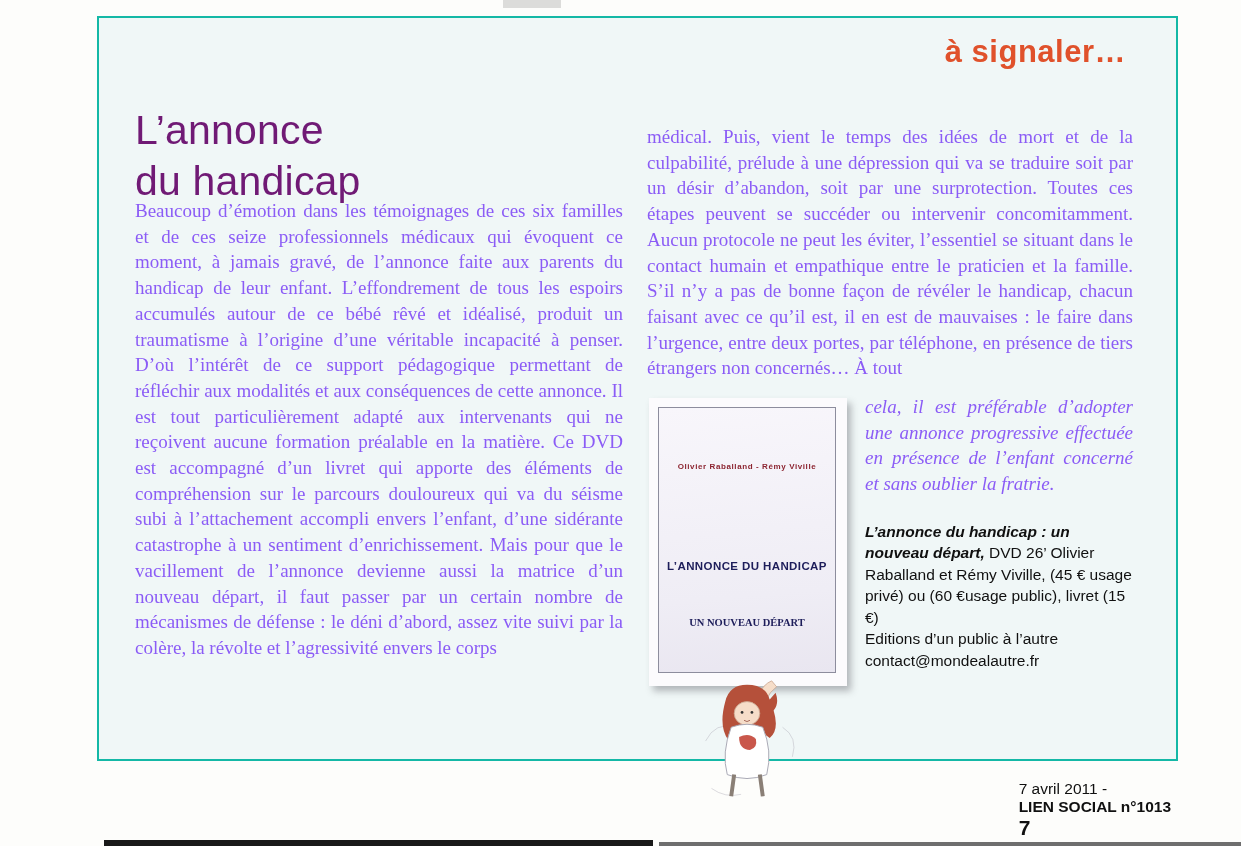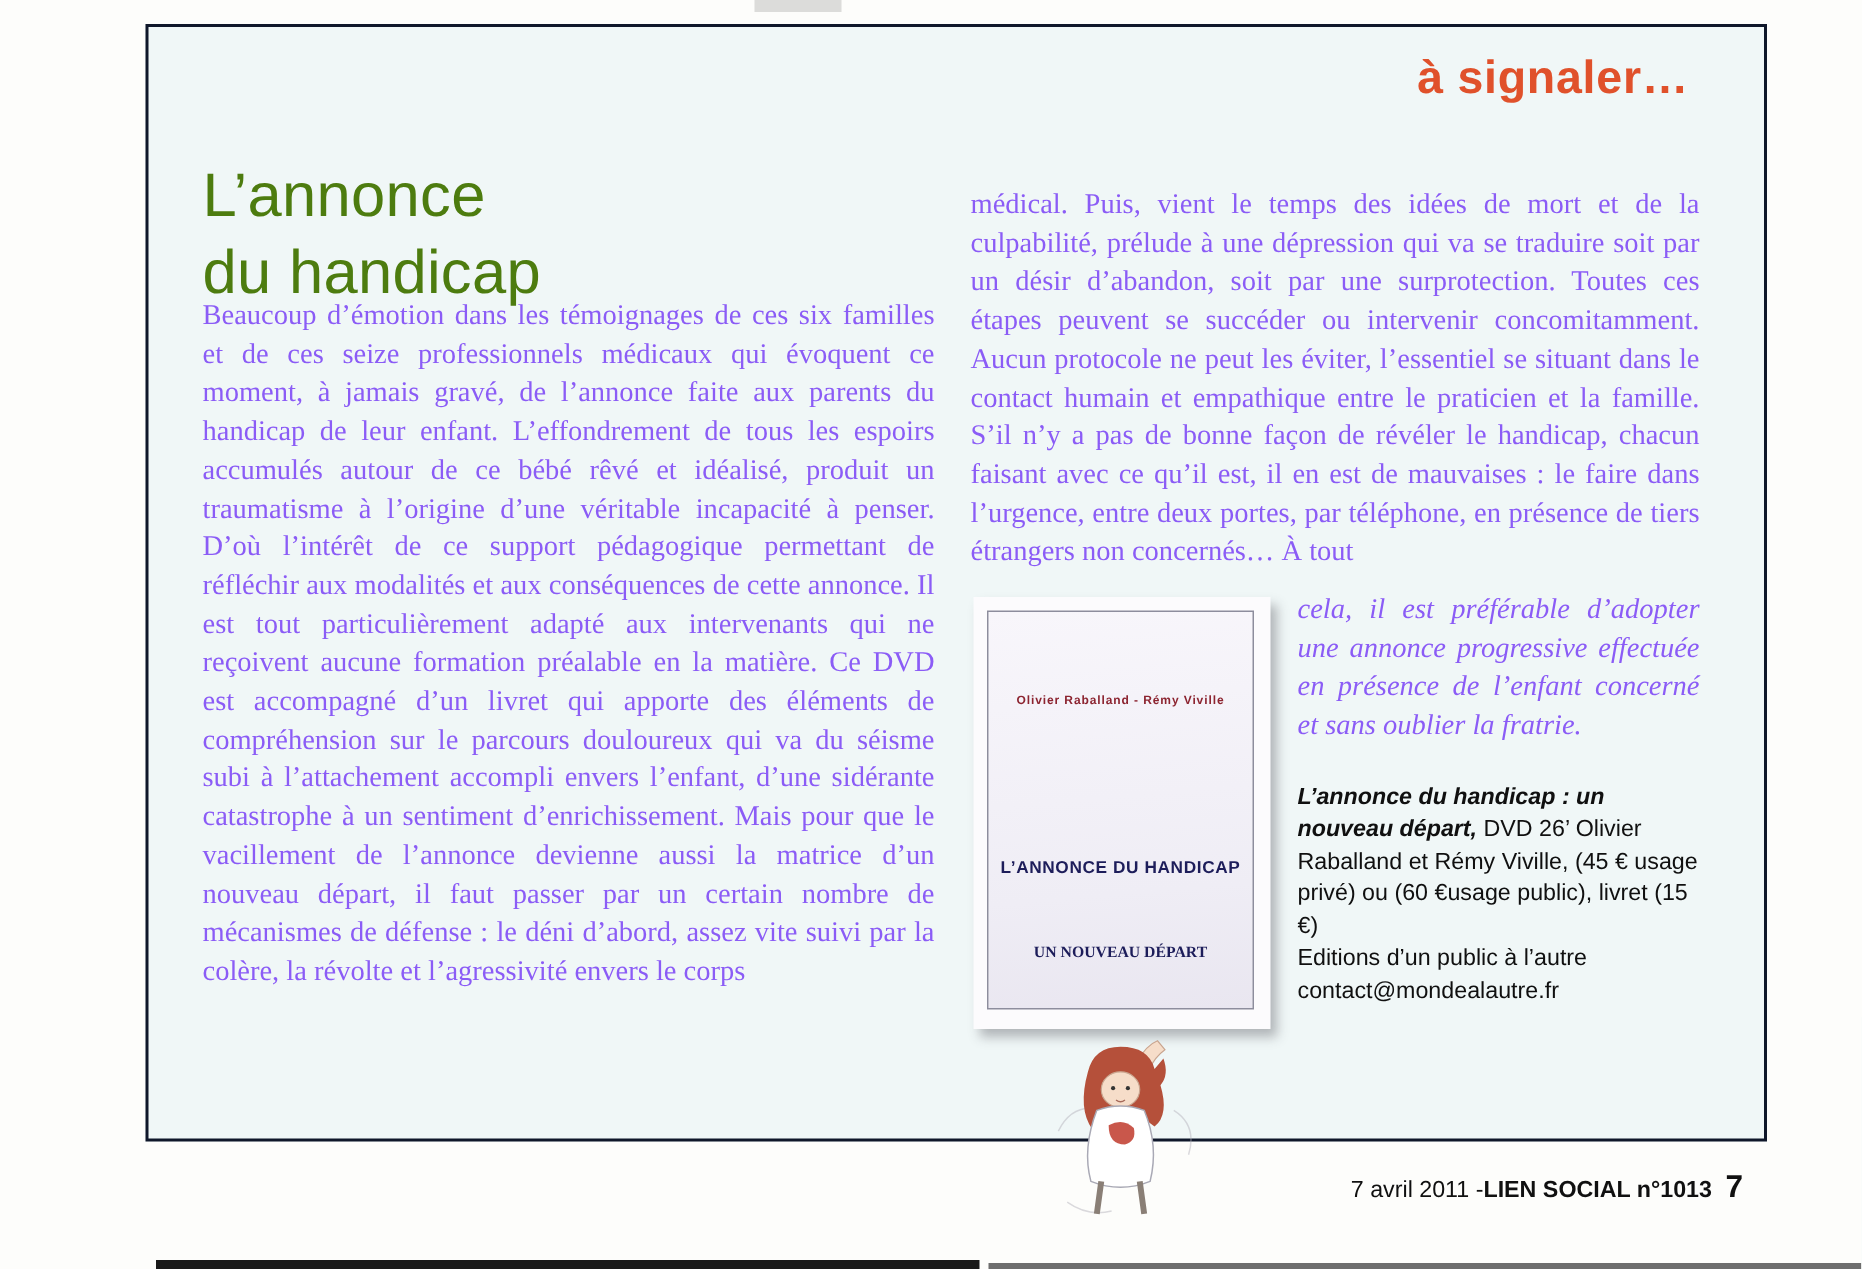--- a/index.html
+++ b/index.html
@@ -12,42 +12,42 @@
     background:#fdfdfb;
     overflow:hidden;
     font-family:"Liberation Serif","DejaVu Serif",serif;
     color:#161616;
   }
 
   .frame {
     position:absolute;
     left:97px; top:16px;
     width:1081px; height:745px;
-    border:2px solid #0f172a;
+    border:2px solid #14b8a6;
     background:#f0f7f7;
   }
 
   .section-label {
     position:absolute;
     top:16px; right:50px;
     font-family:"Liberation Sans","DejaVu Sans",sans-serif;
     font-size:31px;
     font-weight:bold;
     letter-spacing:0.5px;
     color:#e0512b;
   }
 
   .article-title {
     position:absolute;
     left:36px; top:60px;
     font-family:"Liberation Sans","DejaVu Sans",sans-serif;
     font-size:41px;
     line-height:51px;
     font-weight:400;
-    color:#4d7c0f;
+    color:#701a75;
     letter-spacing:0.2px;
   }
   .article-title span { display:block; }
 
   .col { position:absolute; }
   .col-left  { left:36px;  top:180px; width:488px; }
   .col-right { left:548px; top:106px; width:486px; }
 
   .body-text {
     margin:0;
@@ -83,21 +83,21 @@
     letter-spacing:0.6px;
     color:#8c2430;
     white-space:nowrap;
     margin:1px 0;
   }
   .cover-title {
     font-family:"Liberation Sans",sans-serif;
     font-size:11.5px; font-weight:bold;
     letter-spacing:0.4px;
     color:#1d1d5a;
-    margin-top:13px;
+    margin-top:0;
     text-align:center;
   }
   .cover-subtitle {
     font-family:"Liberation Serif",serif;
     font-size:10.5px; font-weight:bold;
     color:#1d1d5a;
     margin-top:3px;
   }
   .cover-art { flex:1; width:100%; display:flex; align-items:center; justify-content:center; }
   .cover-genre {
@@ -128,21 +128,21 @@
   }
   .caption p { margin:0; }
   .caption .lead { font-style:italic; font-weight:bold; }
 
   .footer {
     position:absolute;
     top:780px; right:79px;
     font-family:"Liberation Sans","DejaVu Sans",sans-serif;
     font-size:15.5px;
     color:#101010;
-    display:flex; align-items:baseline;
+    display:flex; align-items:baseline;flex-direction:column;
   }
   .footer .journal { font-weight:bold; }
   .footer .pagenum { font-weight:bold; font-size:21px; margin-left:9px; }
 
   .scan-bar-left  { position:absolute; left:104px; top:840px; width:549px; height:6px; background:#191919; }
   .scan-bar-right { position:absolute; left:659px; top:842px; width:582px; height:4px; background:#6e6e6e; }
   .scan-smudge    { position:absolute; left:503px; top:0;     width:58px;  height:8px; background:#dcdcda; }
 </style>
 </head>
 <body>

